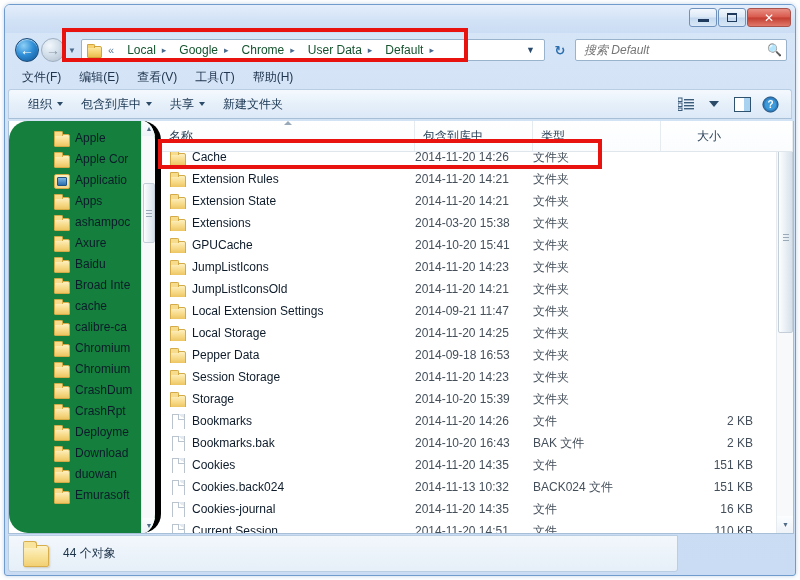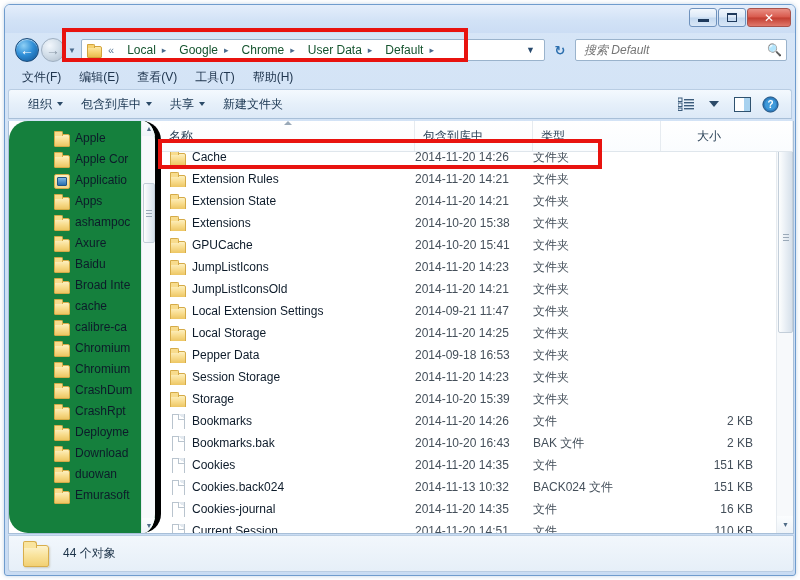--- a/index.html
+++ b/index.html
@@ -410,21 +410,21 @@
     background:#f7f9fb;
     border-left:1px solid #e6ebf0;
   }
   #list-scroll .sb-arrow { width:17px; height:17px; }
   #list-scroll .sb-thumb { left:1px; width:15px; }
 
   
   #statusbar {
     position: absolute;
     left: 3px; bottom: 3px;
-    width: 786px; height: 37px;
+    width: 670px; height: 37px;
     background: linear-gradient(180deg,#f2f7fc 0%, #e6eff8 100%);
     border: 1px solid #b9cde3;
     border-radius: 0 0 3px 3px;
     display: flex;
     align-items: center;
     padding-left: 12px;
     font-size: 12px;
     color: #1d3349;
   }
   #status-folder-icon {
@@ -702,21 +702,21 @@
               </div>
               <div class="cell cell-date">2014-11-20 14:21</div>
               <div class="cell cell-type">文件夹</div>
               <div class="cell cell-size"></div>
             </div>
             <div class="row">
               <div class="cell cell-name">
                 <span class="row-icon folder"></span>
                 <span>Extensions</span>
               </div>
-              <div class="cell cell-date">2014-10-20 15:38</div>
+              <div class="cell cell-date">2014-03-20 15:38</div>
               <div class="cell cell-type">文件夹</div>
               <div class="cell cell-size"></div>
             </div>
             <div class="row">
               <div class="cell cell-name">
                 <span class="row-icon folder"></span>
                 <span>GPUCache</span>
               </div>
               <div class="cell cell-date">2014-10-20 15:41</div>
               <div class="cell cell-type">文件夹</div>

